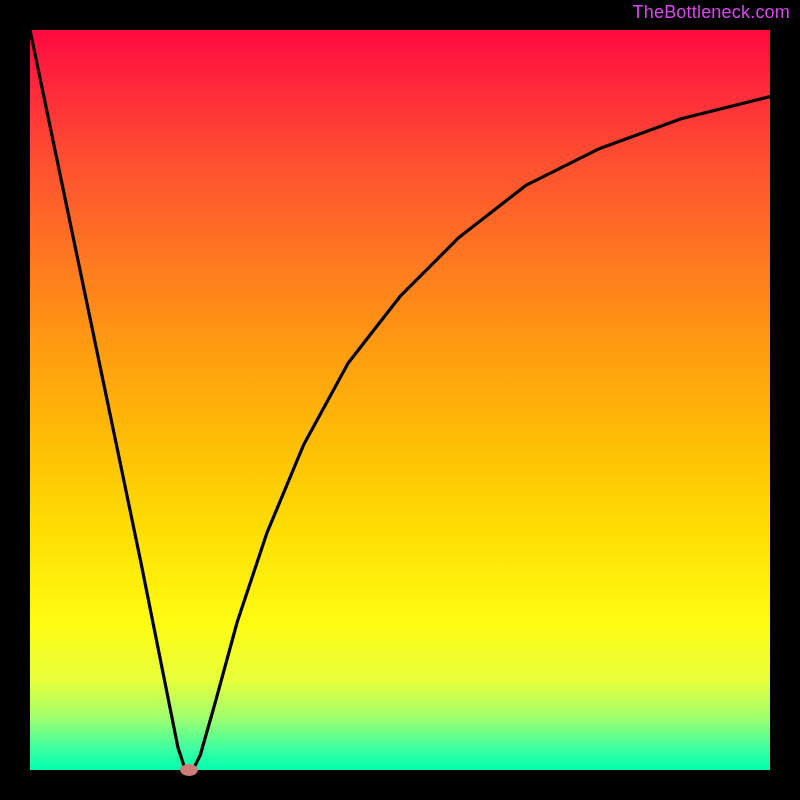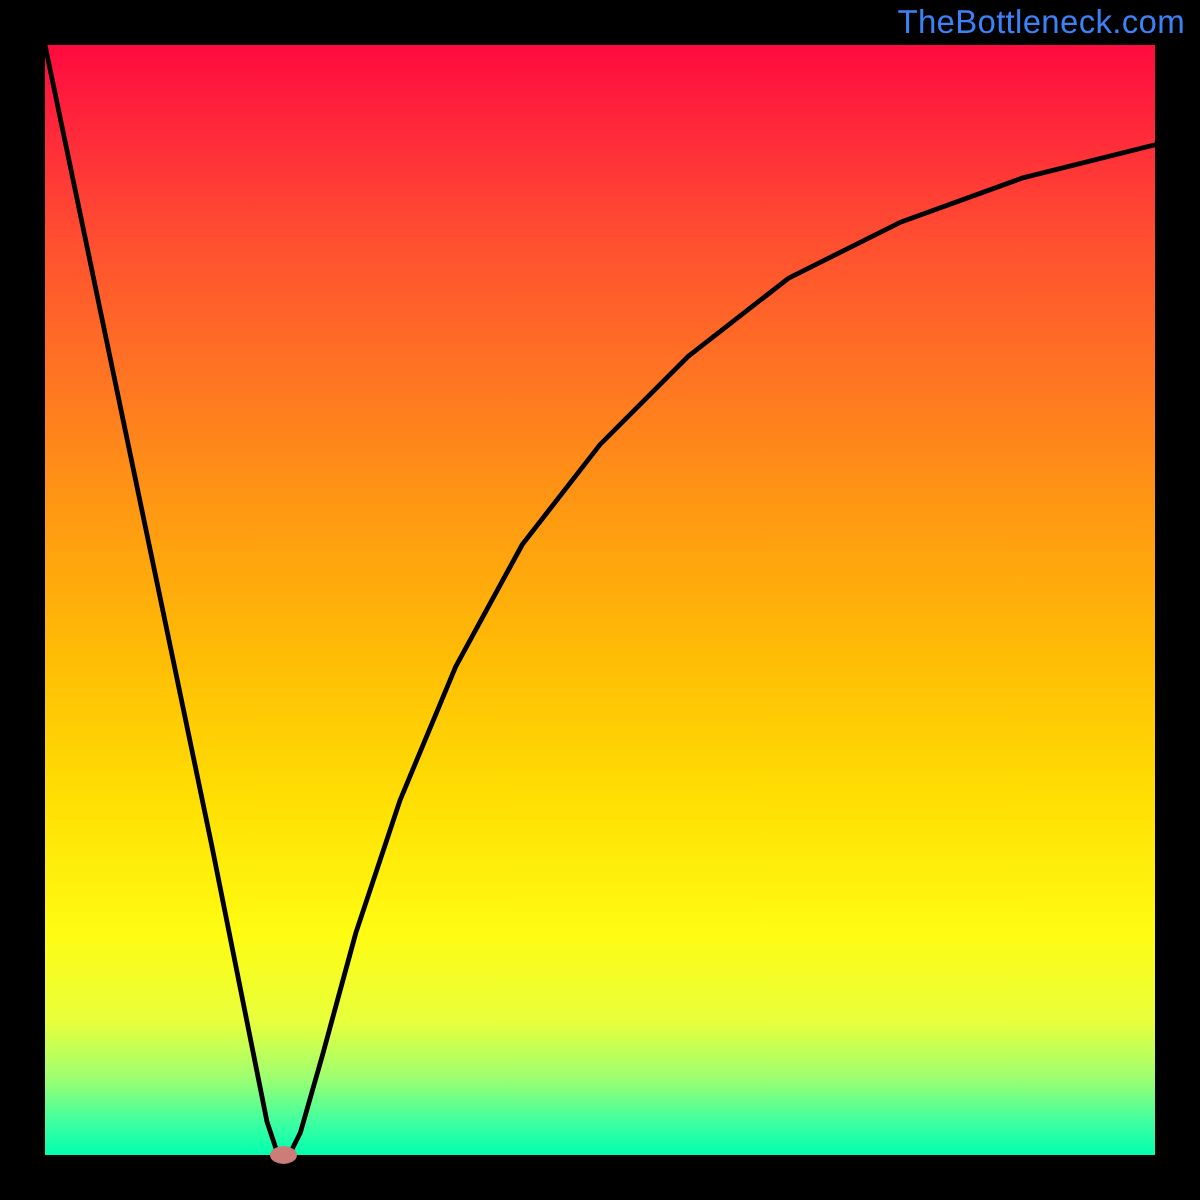--- a/index.html
+++ b/index.html
@@ -32,22 +32,22 @@
       #9eff70 93%,
       #40ffa0 97%,
       #00ffb0 100%
     );
   }
 
   .brand {
     position: absolute;
     top: 2px;
     right: 10px;
-    color: #3b82f6;
-    font-size: 22px;
+    color: #d946ef;
+    font-size: 18px;
     letter-spacing: 0.2px;
     margin-left: 13px;
   }
 
   svg.curve {
     position: absolute;
     top: 0; left: 0;
     width: 740px; height: 740px;
   }
 

